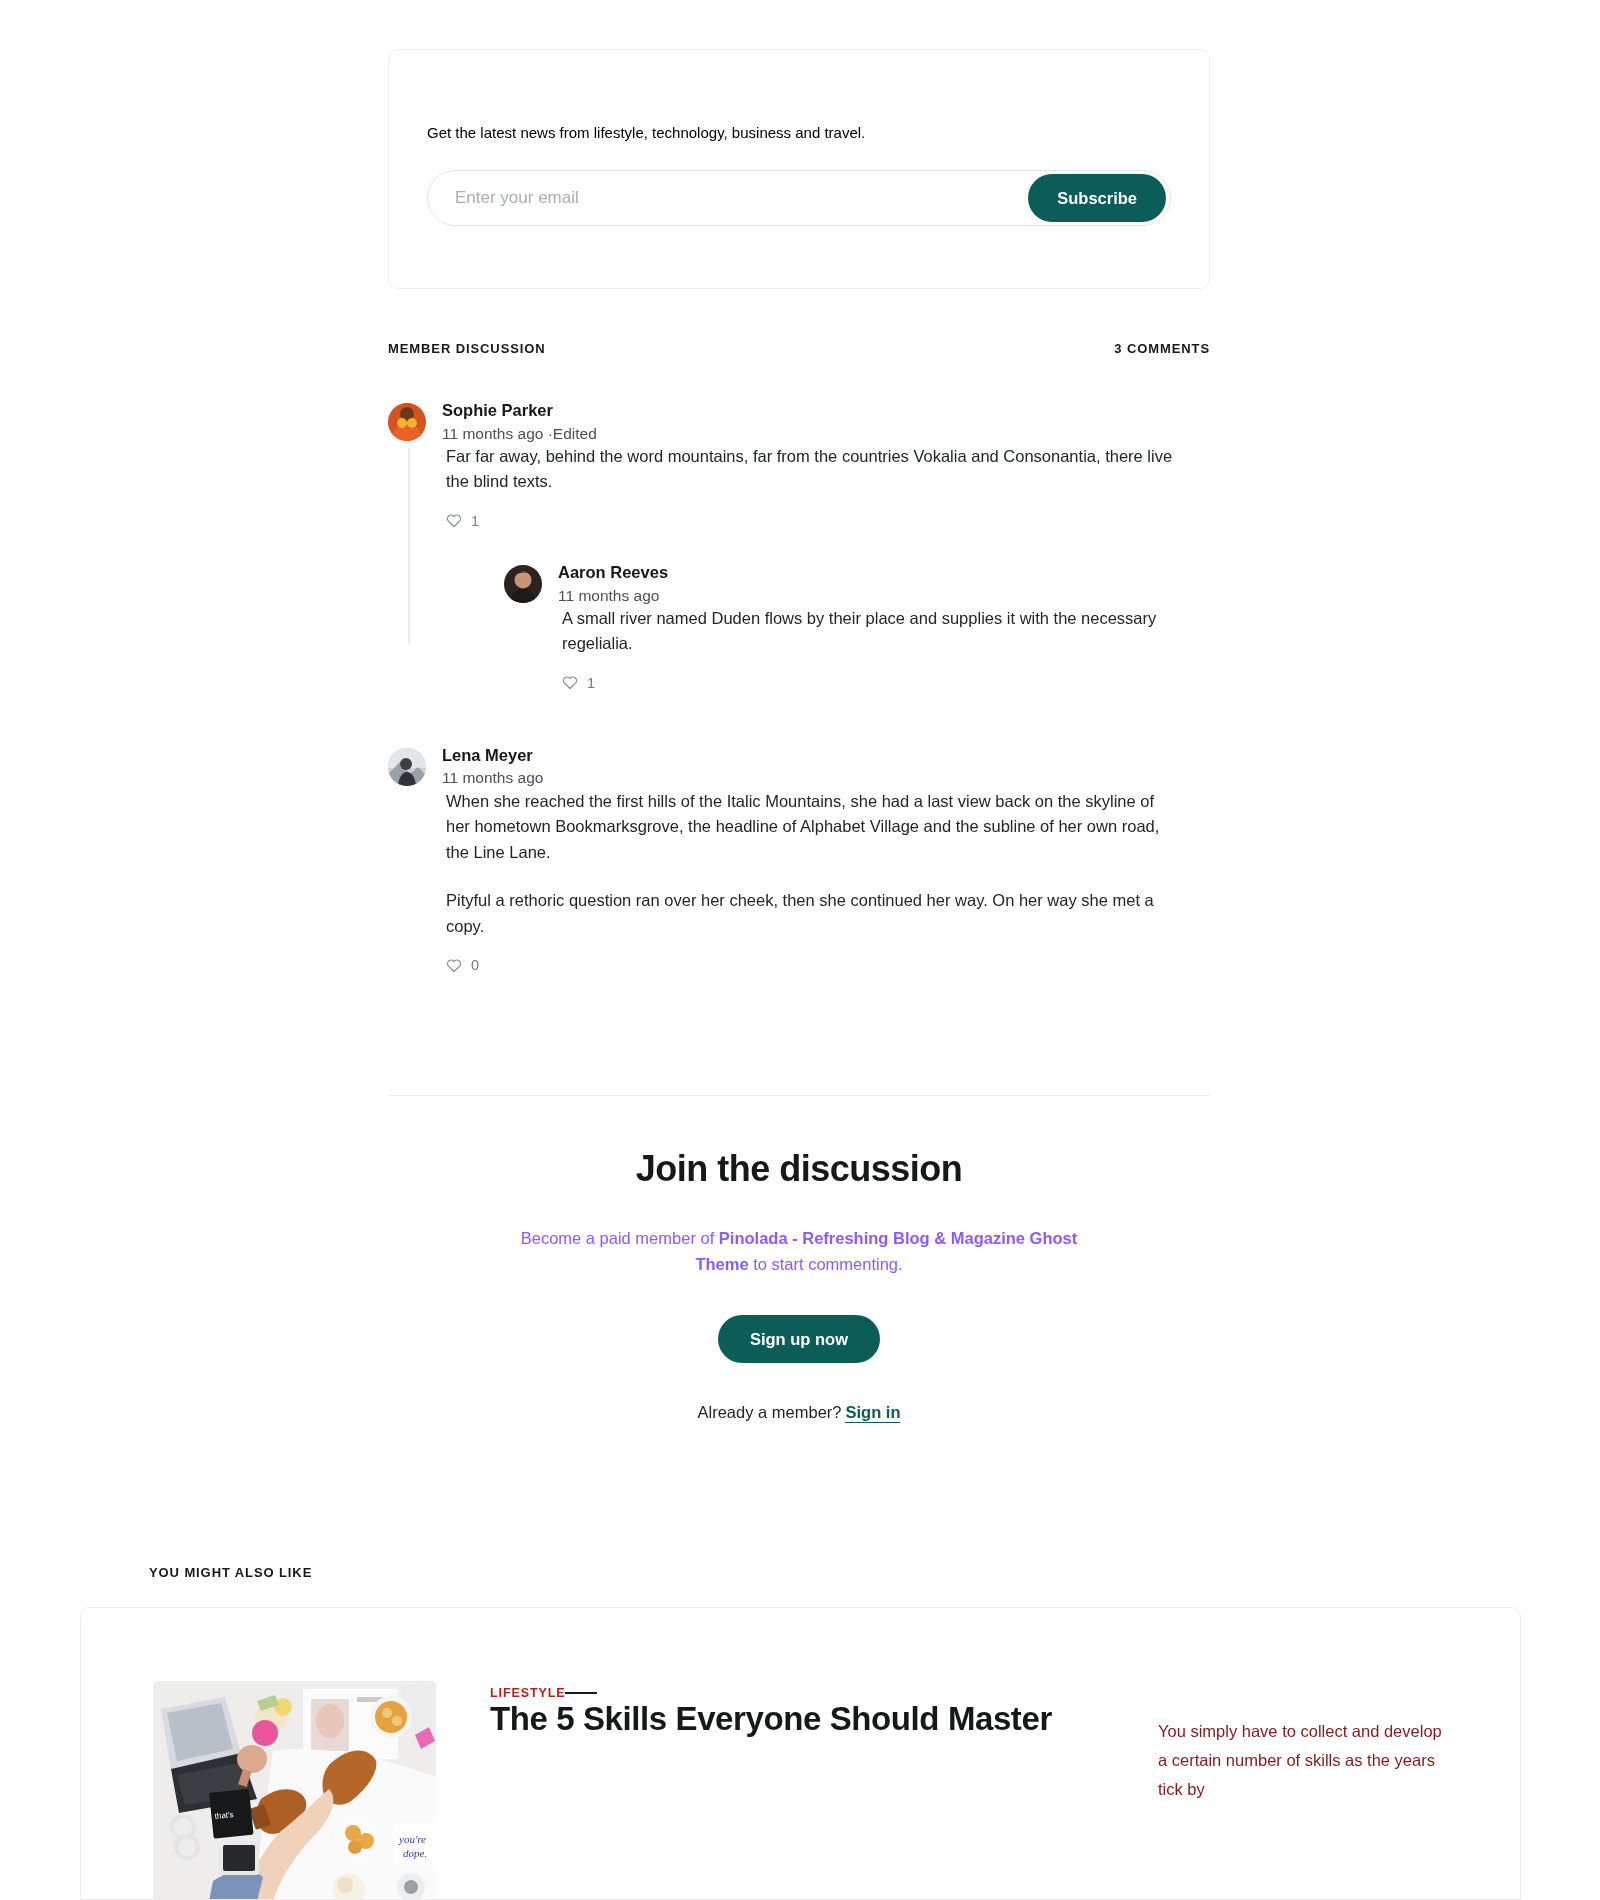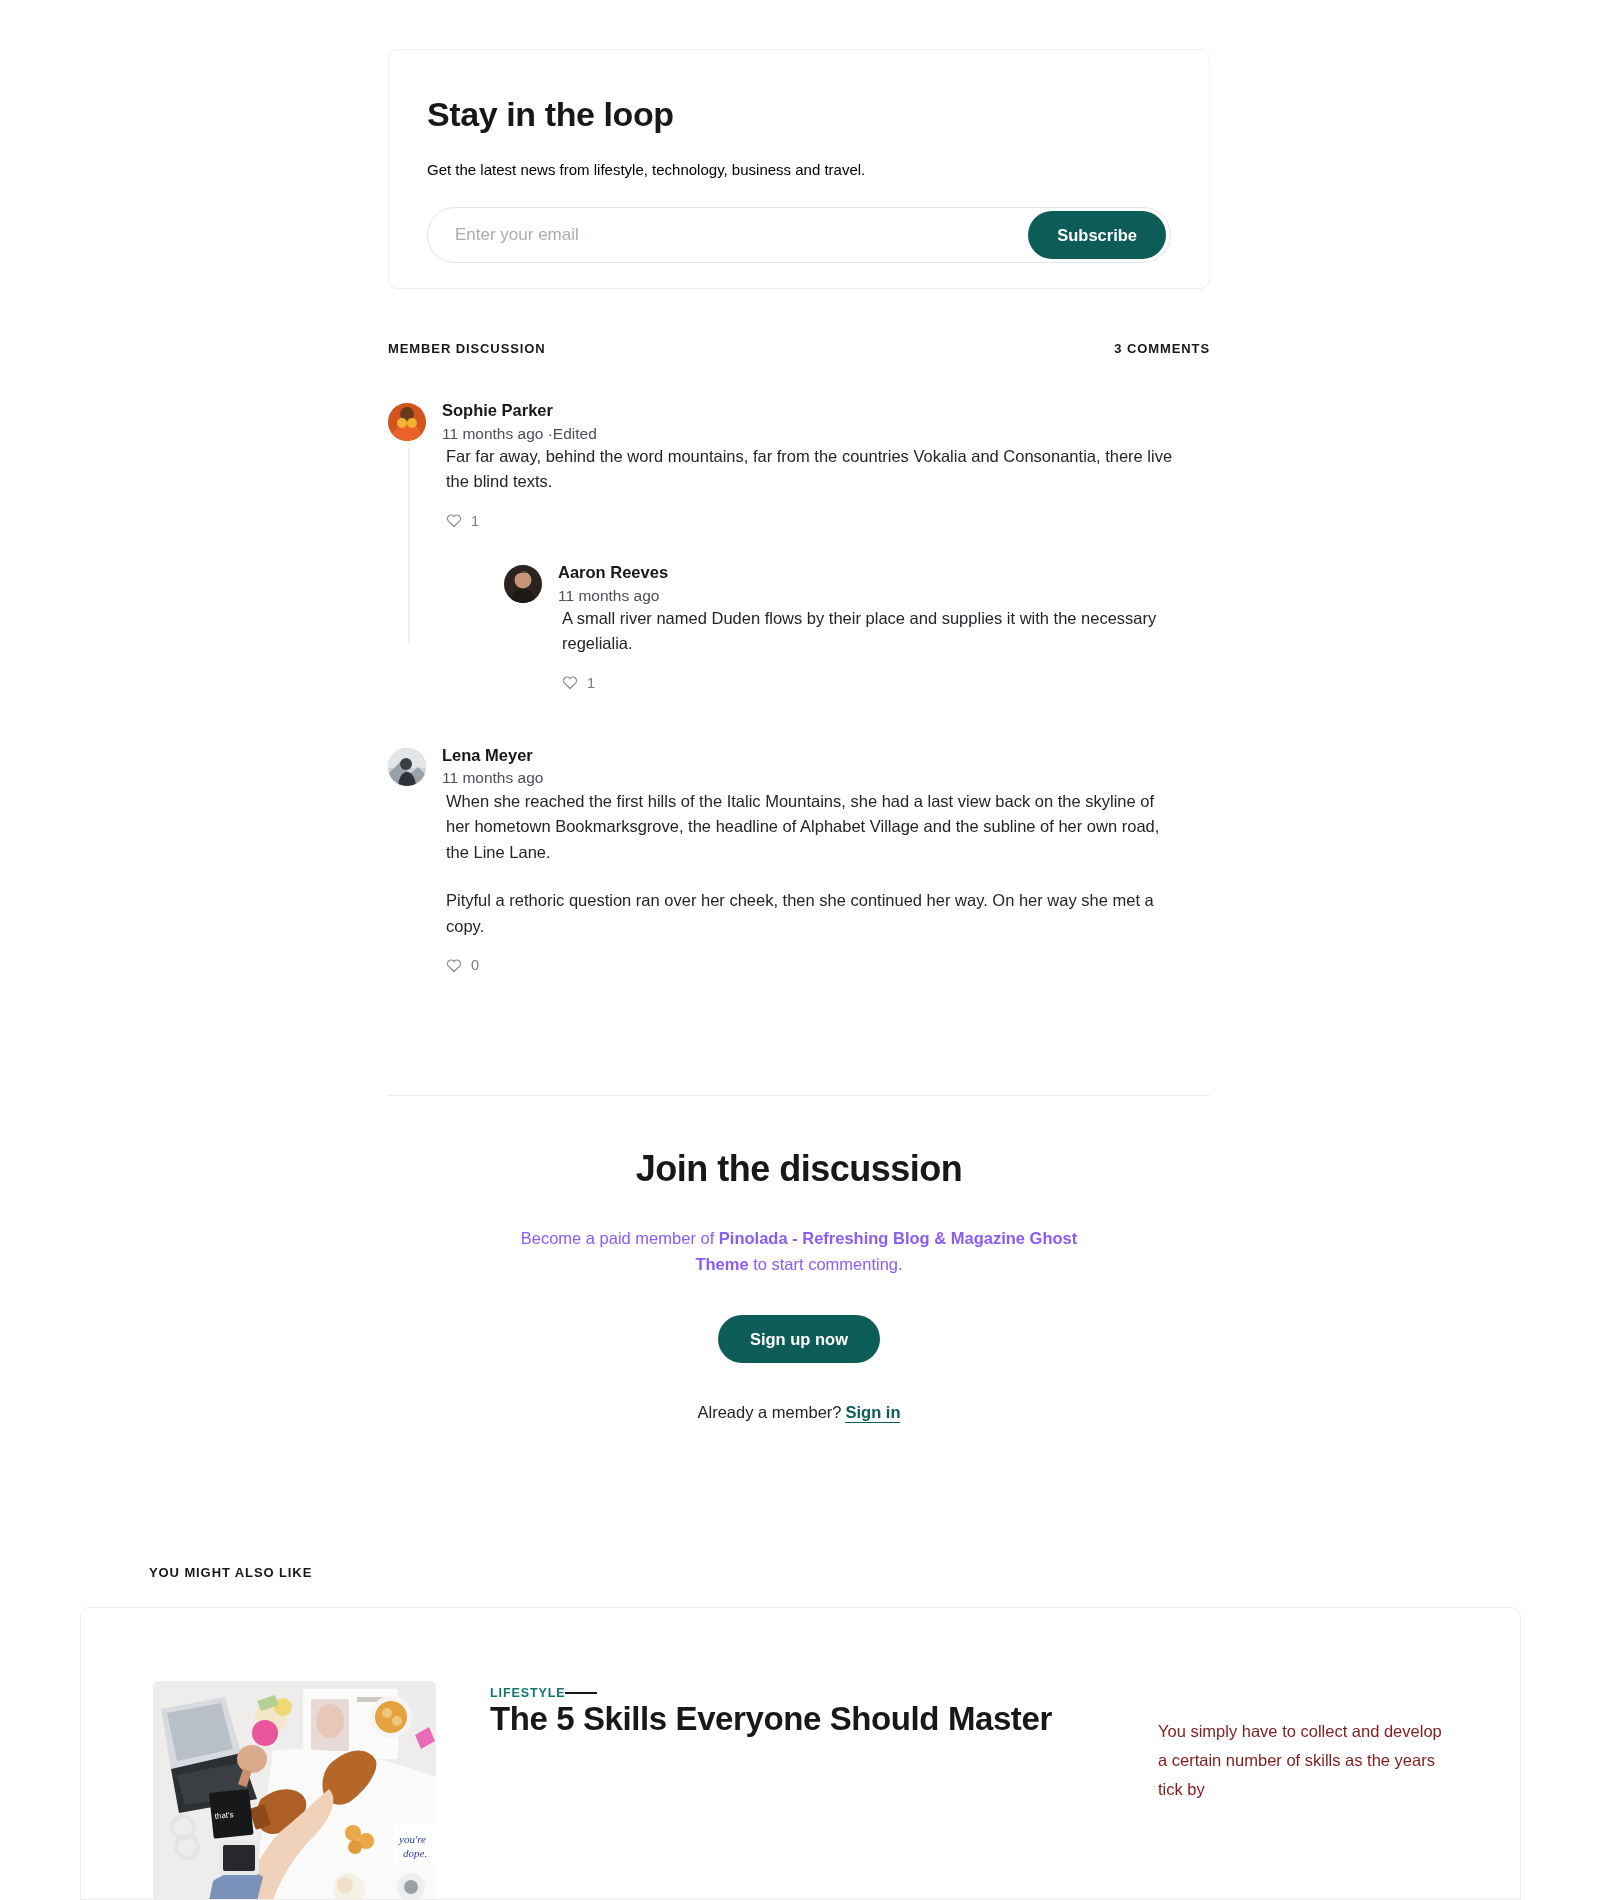--- a/index.html
+++ b/index.html
@@ -261,21 +261,21 @@
   .thumb svg { display: block; width: 100%; height: 100%; }
 
   .rel-body { position: absolute; left: 409px; top: 78px; width: 690px; }
   .rel-kicker {
     display: flex;
     align-items: center;
     font-size: 12.5px;
     font-weight: 700;
     letter-spacing: 0.9px;
     text-transform: uppercase;
-    color: #0f766e;
+    color: #b91c1c;
   }
   .kicker-rule { width: 32px; height: 1.5px; background: #16181a; display:block; }
   .rel-title {
     font-size: 33px;
     font-weight: 700;
     letter-spacing: -0.4px;
     color: #16181a;
     line-height: 1.15;
   }
   .rel-excerpt {
@@ -288,21 +288,20 @@
     color: #7f1d1d;
   }
 </style>
 </head>
 <body>
 
 <div class="page">
 
   <section class="newsletter-card">
     <div class="newsletter-inner">
-      <h2 class="newsletter-title">Stay in the loop</h2>
       <p class="newsletter-sub">Get the latest news from lifestyle, technology, business and travel.</p>
       <form class="subscribe-form">
         <input class="subscribe-input" type="email" placeholder="Enter your email" style="">
         <button class="subscribe-btn" type="button">Subscribe</button>
       </form>
     </div>
   </section>
 
   <div class="discussion-head">
     <span class="disc-label">MEMBER DISCUSSION</span>

